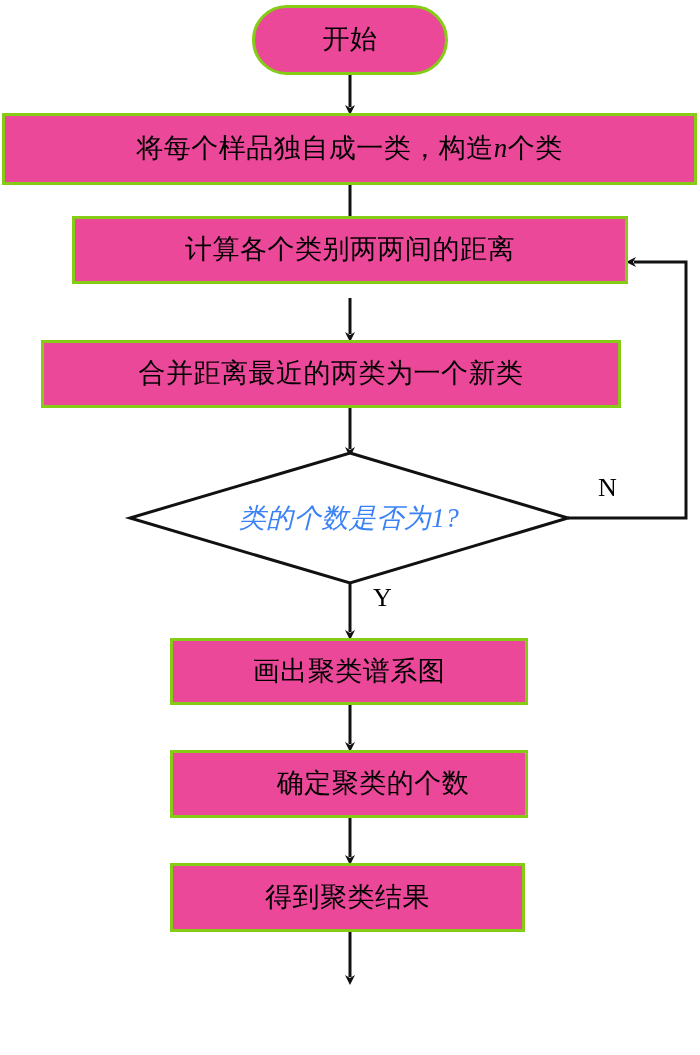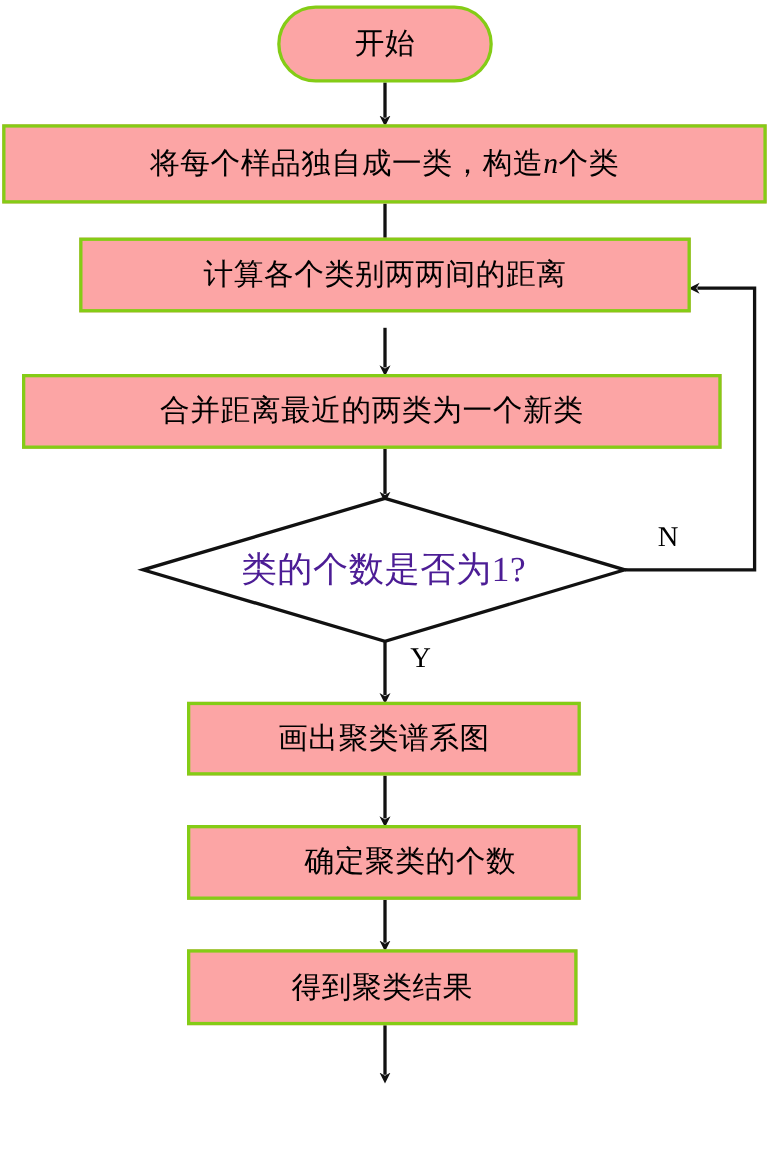--- a/index.html
+++ b/index.html
@@ -24,21 +24,21 @@
     top: 0;
     width: 700px;
     height: 1055px;
   }
   .node {
     position: absolute;
     box-sizing: border-box;
     display: flex;
     align-items: center;
     justify-content: center;
-    background: #fca5a5;
+    background: #ec4899;
     border: 3px solid #84cc16;
     text-align: center;
     z-index: 2;
   }
   .node.terminator {
     border-radius: 999px;
     border-width: 3px;
   }
   .node.process {
     border-radius: 0;
@@ -61,24 +61,25 @@
   }
   .decision .dlabel {
     position: absolute;
     left: 0;
     top: 0;
     width: 100%;
     height: 100%;
     display: flex;
     align-items: center;
     justify-content: center;
-    font-size: 32px;
-    color: #4c1d95;
+    font-size: 27px;
+    color: #3b82f6;
     white-space: nowrap;
     letter-spacing: 0.5px;
+    font-style: italic;
   }
   .edge-label {
     position: absolute;
     font-size: 26px;
     color: #000000;
     z-index: 3;
     font-family: "Liberation Serif", "DejaVu Serif", serif;
   }
 </style>
 </head>
@@ -139,21 +140,21 @@
   </div>
 
   <div class="node process" style="left:2px; top:113px; width:695px; height:72px;">
     <span class="node-label"><span>将每个样品独自成一类，构造</span><span class="ital">n</span><span>个类</span></span>
   </div>
 
   <div class="node process" style="left:72px; top:216px; width:556px; height:68px;">
     <span class="node-label">计算各个类别两两间的距离</span>
   </div>
 
-  <div class="node process" style="left:20px; top:340px; width:636px; height:68px;">
+  <div class="node process" style="left:41px; top:340px; width:580px; height:68px;">
     <span class="node-label">合并距离最近的两类为一个新类</span>
   </div>
 
   <div class="decision" style="left:130px; top:453px; width:438px; height:130px;">
     <span class="dlabel">类的个数是否为1?</span>
   </div>
 
   <div class="edge-label" style="left:598px; top:473px;">N</div>
 
   <div class="edge-label" style="left:373px; top:583px;">Y</div>

